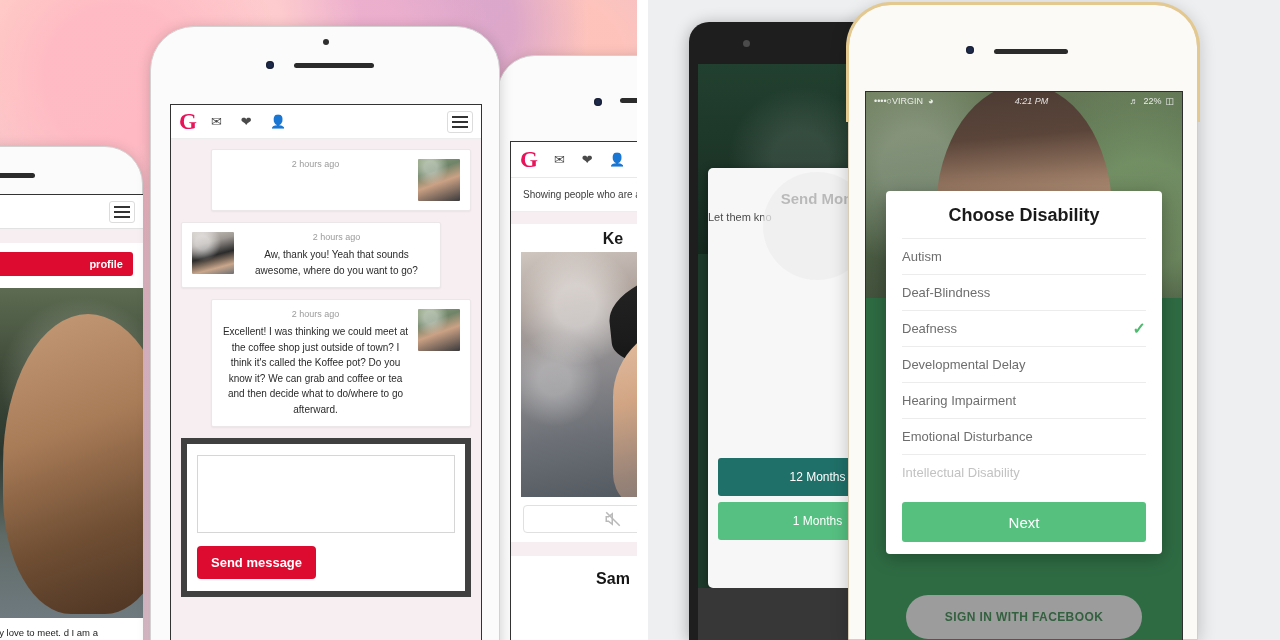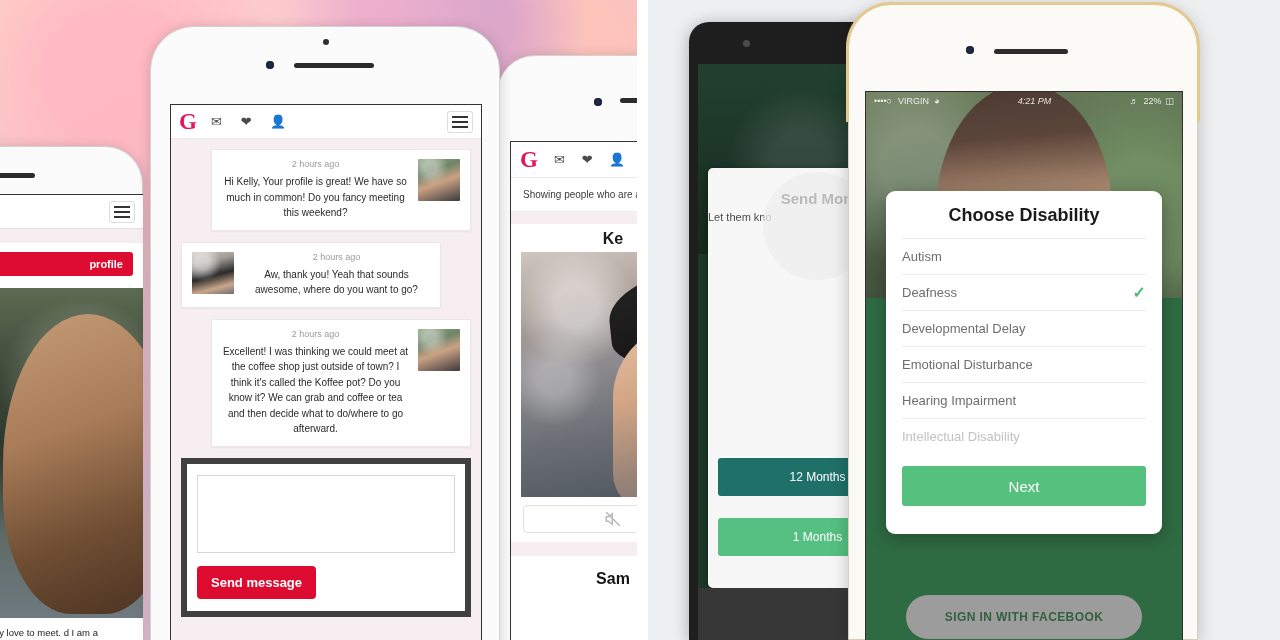--- a/index.html
+++ b/index.html
@@ -167,21 +167,21 @@
              background:#f7f7f7; border-radius:5px; box-shadow:0 2px 10px rgba(0,0,0,.4); }
   .and-card h3{ text-align:center; font-size:15px; font-weight:bold; color:#1c1c1c;
                 padding-top:22px; }
   .and-card p{ font-size:11px; color:#4a4a4a; padding-top:4px; }
   .and-ring{ position:absolute; left:50%; top:4px; transform:translateX(-50%);
              width:108px; height:108px; border-radius:50%; background:#ededed; opacity:.75; }
   .and-opt{ position:absolute; left:10px; right:8px; height:38px; border-radius:3px;
             color:#fff; font-size:12px; display:flex; align-items:center;
             justify-content:center; }
   .and-opt.a{ background:#1f7068; bottom:92px; }
-  .and-opt.b{ background:#55c081; bottom:32px; }
+  .and-opt.b{ background:#55c081; bottom:48px; }
   .and-bottom{ position:absolute; left:0; right:0; bottom:0; height:52px; background:#373737; }
 
   
   #phone-gold{
     position:absolute; left:200px; top:4px; width:350px; height:636px;
     background:#fcfaf7; border:1px solid #d9cdb7;
     border-radius:42px 42px 0 0;
     box-shadow:0 3px 18px rgba(0,0,0,.22);
   }
   #phone-gold .g-rim{ position:absolute; inset:-3px -3px auto -3px; height:120px;
@@ -202,21 +202,21 @@
     width:176px; height:255px; border-radius:50% 50% 44% 44%;
     background:linear-gradient(175deg,#4a3a33 0%,#5b453a 22%,#b28f75 46%,#d8b094 64%,#c6a086 100%);
     filter:blur(.6px); }
   .g-status{ position:absolute; left:0; right:0; top:0; height:18px; z-index:3;
              display:flex; align-items:center; padding:0 8px; color:rgba(255,255,255,.85);
              font-size:9px; }
   .g-status .mid{ flex:1; text-align:center;font-style:italic; }
   .g-greenbg{ position:absolute; left:0; right:0; top:206px; bottom:0; background:#2e6b43; }
 
   .g-modal{ position:absolute; left:20px; right:20px; top:99px; background:#fff;
-            border-radius:9px; box-shadow:0 4px 18px rgba(0,0,0,.28); padding:14px 0 28px;
+            border-radius:4px; box-shadow:0 4px 18px rgba(0,0,0,.28); padding:14px 0 12px;
             z-index:5; }
   .g-modal h2{ text-align:center; font-size:18px; font-weight:bold; color:#1a1a1a;
                padding-bottom:12px; }
   .g-list{ list-style:none; margin:0 16px; }
   .g-list li{ border-top:1px solid #ececec; height:36px; display:flex; align-items:center;
               font-size:13px; color:#6e6e6e; position:relative; }
   .g-list li.dim{ color:#c2c2c2; }
   .g-list li .check{ margin-left:auto; color:#4cbb6d; font-size:16px; font-weight:bold; }
   .g-next{ margin:12px 16px 0; background:#56c07e; color:#fff; border:none; border-radius:3px;
            height:40px; width:calc(100% - 32px); font-size:15px; cursor:pointer;
@@ -294,21 +294,20 @@
               <i></i>
               <i></i>
             </div>
         </div>
 
         <div class="chat">
 
           <div class="msg them">
             <div class="body">
               <div class="time">2 hours ago</div>
-              <div class="text">Hi Kelly, Your profile is great! We have so much in common! Do you fancy meeting this weekend?</div>
             </div>
             <div class="ava him"></div>
           </div>
 
           <div class="msg me">
             <div class="ava her"></div>
             <div class="body">
               <div class="time">2 hours ago</div>
               <div class="text">Aw, thank you! Yeah that sounds awesome, where do you want to go?</div>
             </div>
@@ -358,46 +357,49 @@
       <div class="speaker"></div>
 
       <div id="screen-gold">
         <div class="g-hero">
           <div class="face"></div>
         </div>
         <div class="g-greenbg"></div>
 
         <div class="g-status">
           <span>••••○</span>
-          <span style="margin-left:6px">VIRGIN</span>
+          <span style="">VIRGIN</span>
           <span style="margin-left:5px">◕</span>
           <span class="mid">4:21 PM</span>
           <span>♬</span>
           <span style="margin-left:5px">22%</span>
           <span style="margin-left:4px">◫</span>
         </div>
 
         <div class="g-modal">
           <h2>Choose Disability</h2>
           <ul class="g-list">
             <li>
               <span>Autism</span>
             </li>
             <li>
+              <span>Deaf-Blindness</span>
+            </li>
+            <li>
               <span>Deafness</span>
               <span class="check">✓</span>
             </li>
             <li>
               <span>Developmental Delay</span>
             </li>
             <li>
+              <span>Hearing Impairment</span>
+            </li>
+            <li>
               <span>Emotional Disturbance</span>
-            </li>
-            <li>
-              <span>Hearing Impairment</span>
             </li>
             <li class="dim">
               <span>Intellectual Disability</span>
             </li>
           </ul>
           <button class="g-next">Next</button>
         </div>
 
         <div class="g-fb">SIGN IN WITH FACEBOOK</div>
       </div>

